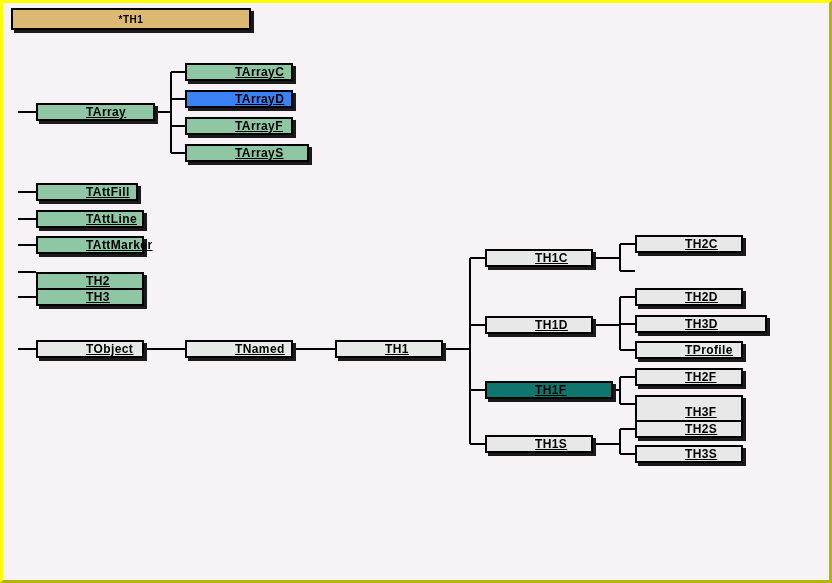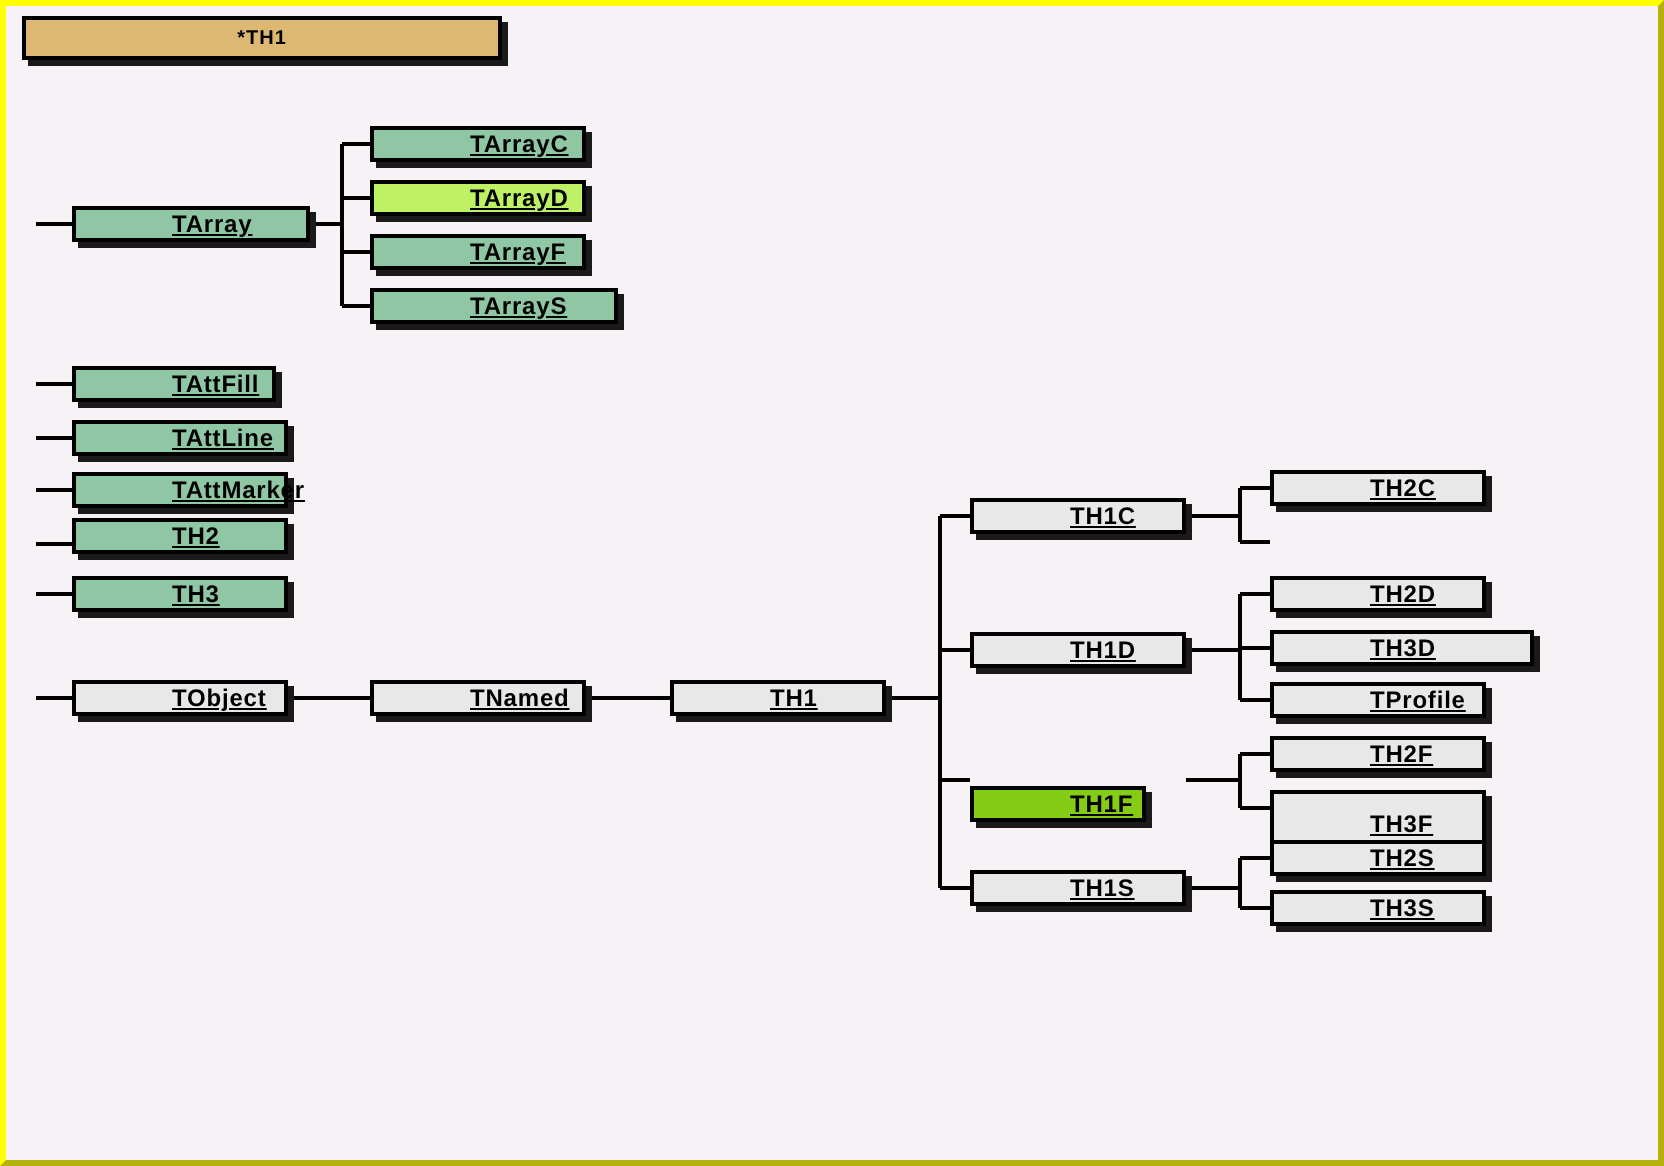--- a/index.html
+++ b/index.html
@@ -118,60 +118,60 @@
         <line x1="617" y1="426" x2="617" y2="451"></line>
         <line x1="617" y1="426" x2="632" y2="426"></line>
         <line x1="617" y1="451" x2="632" y2="451"></line>
       </svg>
       <div class="node" style="left: 33px; top: 100px; width: 119px; height: 18px; background: rgb(143, 199, 164);">
         <span>TArray</span>
       </div>
       <div class="node" style="left: 182px; top: 60px; width: 108px; height: 18px; background: rgb(143, 199, 164);">
         <span>TArrayC</span>
       </div>
-      <div class="node" style="left: 182px; top: 87px; width: 108px; height: 18px; background: #bef264;">
+      <div class="node" style="left: 182px; top: 87px; width: 108px; height: 18px; background: #3b82f6;">
         <span>TArrayD</span>
       </div>
       <div class="node" style="left: 182px; top: 114px; width: 108px; height: 18px; background: rgb(143, 199, 164);">
         <span>TArrayF</span>
       </div>
       <div class="node" style="left: 182px; top: 141px; width: 124px; height: 18px; background: rgb(143, 199, 164);">
         <span>TArrayS</span>
       </div>
       <div class="node" style="left: 33px; top: 180px; width: 102px; height: 18px; background: rgb(143, 199, 164);">
         <span>TAttFill</span>
       </div>
       <div class="node" style="left: 33px; top: 207px; width: 108px; height: 18px; background: rgb(143, 199, 164);">
         <span>TAttLine</span>
       </div>
       <div class="node" style="left: 33px; top: 233px; width: 108px; height: 18px; background: rgb(143, 199, 164);">
         <span>TAttMarker</span>
       </div>
-      <div class="node" style="left: 33px; top: 256px; width: 108px; height: 18px; background: rgb(143, 199, 164);">
+      <div class="node" style="left: 33px; top: 269px; width: 108px; height: 18px; background: rgb(143, 199, 164);">
         <span>TH2</span>
       </div>
       <div class="node" style="left: 33px; top: 285px; width: 108px; height: 18px; background: rgb(143, 199, 164);">
         <span>TH3</span>
       </div>
       <div class="node" style="left: 33px; top: 337px; width: 108px; height: 18px; background: rgb(232, 232, 232); text-decoration: underline;">
         <span>TObject</span>
       </div>
       <div class="node" style="left: 182px; top: 337px; width: 108px; height: 18px; background: rgb(232, 232, 232);">
         <span>TNamed</span>
       </div>
       <div class="node" style="left: 332px; top: 337px; width: 108px; height: 18px; background: rgb(232, 232, 232);">
         <span>TH1</span>
       </div>
       <div class="node" style="left: 482px; top: 246px; width: 108px; height: 18px; background: rgb(232, 232, 232);">
         <span>TH1C</span>
       </div>
       <div class="node" style="left: 482px; top: 313px; width: 108px; height: 18px; background: rgb(232, 232, 232);">
         <span>TH1D</span>
       </div>
-      <div class="node" style="left: 482px; top: 378px; width: 88px; height: 18px; background: #84cc16; margin-top: 12px;">
+      <div class="node" style="left: 482px; top: 378px; width: 128px; height: 18px; background: #0f766e;">
         <span>TH1F</span>
       </div>
       <div class="node" style="left: 482px; top: 432px; width: 108px; height: 18px; background: rgb(232, 232, 232);">
         <span>TH1S</span>
       </div>
       <div class="node" style="left: 632px; top: 232px; width: 108px; height: 18px; background: rgb(232, 232, 232);">
         <span>TH2C</span>
       </div>
       <div class="node" style="left: 632px; top: 285px; width: 108px; height: 18px; background: rgb(232, 232, 232);">
         <span>TH2D</span>

